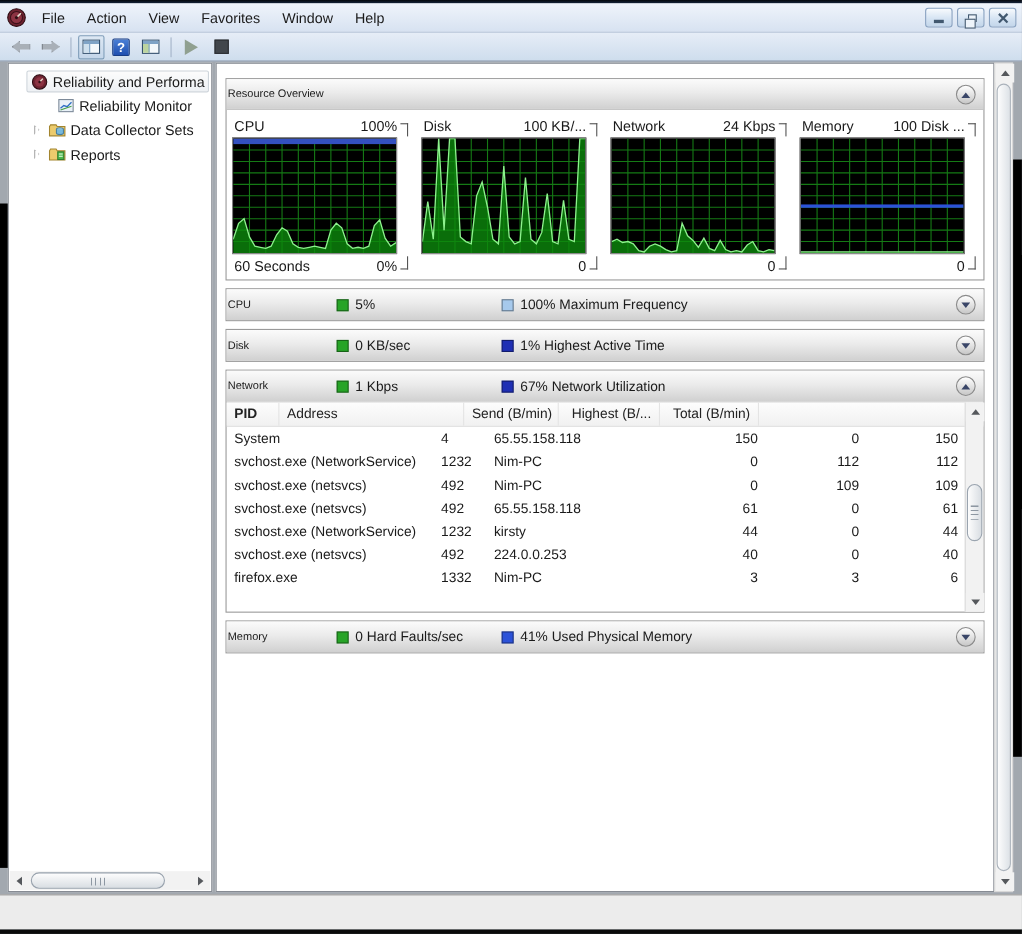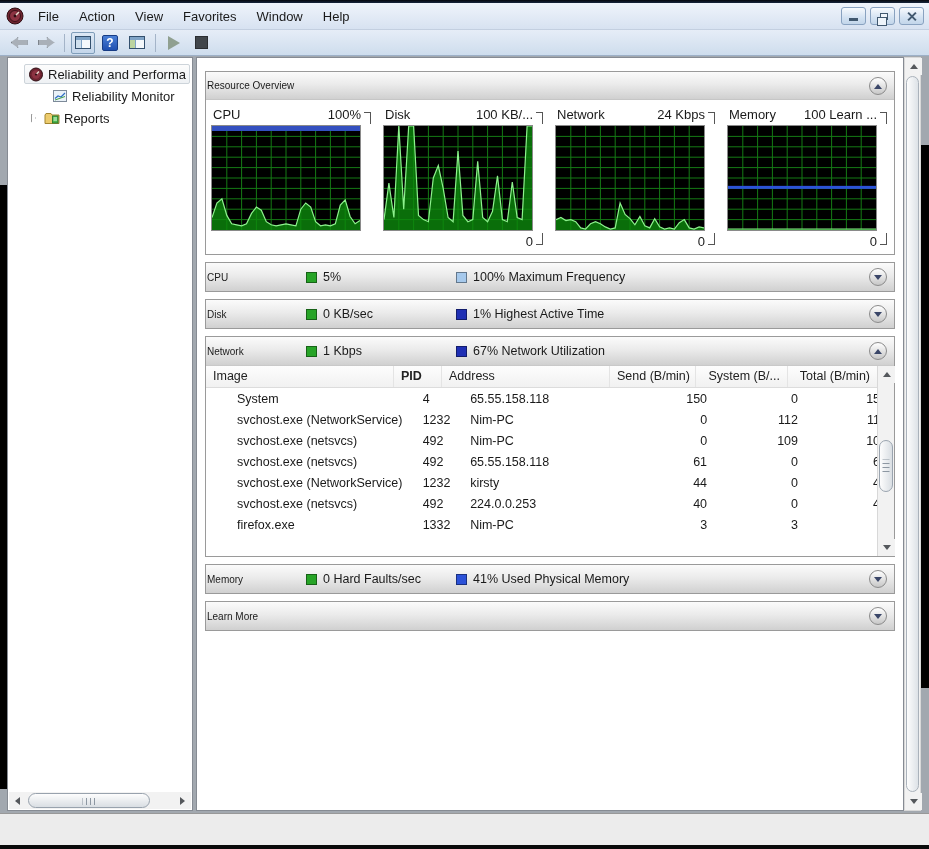--- a/index.html
+++ b/index.html
@@ -98,21 +98,21 @@
   .brk{width:7px;height:12px;margin-left:3px;flex:none;}
   .brk.top{border-top:1px solid #555;border-right:1px solid #555;margin-bottom:-6px;}
   .brk.bot{border-bottom:1px solid #555;border-right:1px solid #555;margin-top:-6px;}
   .graph-box{width:150px;height:106px;border:1px solid #8a8a8a;background:#000;}
 
   
   .tblwrap{position:relative;height:191px;border-top:1px solid #c9c9c9;}
   .tbl-header{display:flex;height:22px;background:linear-gradient(#fdfdfd,#f1f1f1);border-bottom:1px solid #dcdcdc;
               font-size:12.5px;color:#222;}
   .hcell{padding:3px 7px;border-right:1px solid #e4e4e4;overflow:hidden;white-space:nowrap;}
-  .tbl-row{display:flex;height:21px;align-items:center;font-size:12.5px;margin-left:24px;}
+  .tbl-row{display:flex;height:21px;align-items:center;font-size:12.5px;}
   .cell{padding:0 7px;overflow:hidden;white-space:nowrap;}
   .ral{text-align:right;}
   #tbl-vscroll{position:absolute;right:0;top:0;bottom:0;width:17px;background:#f2f2f2;border-left:1px solid #d8d8d8;}
   .vthumb{position:absolute;left:1px;right:1px;top:74px;height:52px;border:1px solid #9aa4af;border-radius:7px;
           background:linear-gradient(90deg,#fdfdfd,#d9dee3);}
   .vthumb:after{content:"";position:absolute;top:50%;left:50%;transform:translate(-50%,-50%);width:7px;height:13px;
           background:repeating-linear-gradient(#8d97a2 0 1px,transparent 1px 4px);}
 
   
   #statusbar{position:absolute;left:0;right:0;bottom:4px;height:32px;background:#ececec;border-top:1px solid #989898;}
@@ -197,20 +197,33 @@
           </div>
           <div class="trow" style="padding-left: 28px;">
             <span class="texp"></span>
             <span class="node">
               <svg class="ticon" viewBox="0 0 16 16">
                 <rect x="1.5" y="2.5" width="13" height="11" fill="#e9f1f8" stroke="#7d8a99"></rect>
                 <polyline points="3,10.5 6,8 9,9 13,5" fill="none" stroke="#2f6fc4" stroke-width="1.2"></polyline>
                 <polyline points="3,12 13,8.5" fill="none" stroke="#45a045" stroke-width="1"></polyline>
               </svg>
               <span>Reliability Monitor</span>
+            </span>
+          </div>
+          <div class="trow" style="padding-left: 20px;">
+            <span class="texp">
+              <span class="tri-col2"></span>
+            </span>
+            <span class="node">
+              <svg class="ticon" viewBox="0 0 16 16">
+                <path d="M1 5 L2 3.5 L7 3.5 L8 5 L15 5 L15 13.5 L1 13.5 Z" fill="#eccb6d" stroke="#a3852f"></path>
+                <ellipse cx="10.5" cy="7.5" rx="3.2" ry="1.4" fill="#9fd1ea" stroke="#4a7f9d"></ellipse>
+                <path d="M7.3 7.5 L7.3 11 A3.2 1.4 0 0 0 13.7 11 L13.7 7.5" fill="#77b9dd" stroke="#4a7f9d"></path>
+              </svg>
+              <span>Data Collector Sets</span>
             </span>
           </div>
           <div class="trow" style="padding-left: 20px;">
             <span class="texp">
               <span class="tri-col2"></span>
             </span>
             <span class="node">
               <svg class="ticon" viewBox="0 0 16 16">
                 <path d="M1 5 L2 3.5 L7 3.5 L8 5 L15 5 L15 13.5 L1 13.5 Z" fill="#eccb6d" stroke="#a3852f"></path>
                 <rect x="8.5" y="6" width="5.5" height="7" fill="#4cb84c" stroke="#2e7d2e"></rect>
@@ -265,20 +278,25 @@
                     <line x1="103.6" y1="0" x2="103.6" y2="104" stroke="#157a15" stroke-width="1"></line>
                     <line x1="0" y1="72.8" x2="148" y2="72.8" stroke="#157a15" stroke-width="1"></line>
                     <line x1="118.4" y1="0" x2="118.4" y2="104" stroke="#157a15" stroke-width="1"></line>
                     <line x1="0" y1="83.2" x2="148" y2="83.2" stroke="#157a15" stroke-width="1"></line>
                     <line x1="133.2" y1="0" x2="133.2" y2="104" stroke="#157a15" stroke-width="1"></line>
                     <line x1="0" y1="93.6" x2="148" y2="93.6" stroke="#157a15" stroke-width="1"></line>
                     <polygon points="0,104 0.0,91.5 4.9,77.0 9.9,72.8 14.8,89.4 19.7,97.8 24.7,98.8 29.6,99.8 34.5,97.8 39.5,87.4 44.4,81.1 49.3,84.2 54.3,95.7 59.2,98.8 64.1,99.8 69.1,98.8 74.0,97.8 78.9,98.8 83.9,99.8 88.8,83.2 93.7,77.0 98.7,81.1 103.6,95.7 108.5,99.8 113.5,98.8 118.4,99.8 123.3,97.8 128.3,79.0 133.2,73.8 138.1,90.5 143.1,97.8 148.0,94.6 148,104" fill="#0d8a0d" fill-opacity="0.8"></polygon>
                     <polyline points="0.0,91.5 4.9,77.0 9.9,72.8 14.8,89.4 19.7,97.8 24.7,98.8 29.6,99.8 34.5,97.8 39.5,87.4 44.4,81.1 49.3,84.2 54.3,95.7 59.2,98.8 64.1,99.8 69.1,98.8 74.0,97.8 78.9,98.8 83.9,99.8 88.8,83.2 93.7,77.0 98.7,81.1 103.6,95.7 108.5,99.8 113.5,98.8 118.4,99.8 123.3,97.8 128.3,79.0 133.2,73.8 138.1,90.5 143.1,97.8 148.0,94.6" fill="none" stroke="#8df28d" stroke-width="1.2"></polyline>
                     <rect x="0" y="0" width="148" height="5" fill="#3350c0"></rect>
                   </svg></div>
+                <div class="graph-bottom">
+                  <span class="gbl">60 Seconds</span>
+                  <span class="gbr">0%</span>
+                  <span class="brk bot"></span>
+                </div>
               </div>
               <div class="graph">
                 <div class="graph-labels">
                   <span class="gname">Disk</span>
                   <span class="gscale">100 KB/...</span>
                   <span class="brk top"></span>
                 </div>
                 <div class="graph-box"><svg width="148" height="104">
                     <rect width="148" height="104" fill="#000000"></rect>
                     <line x1="14.8" y1="0" x2="14.8" y2="104" stroke="#157a15" stroke-width="1"></line>
@@ -339,21 +357,21 @@
                   </svg></div>
                 <div class="graph-bottom">
                   <span class="gbl"></span>
                   <span class="gbr">0</span>
                   <span class="brk bot"></span>
                 </div>
               </div>
               <div class="graph">
                 <div class="graph-labels">
                   <span class="gname">Memory</span>
-                  <span class="gscale">100 Learn ...</span>
+                  <span class="gscale">100 Disk ...</span>
                   <span class="brk top"></span>
                 </div>
                 <div class="graph-box"><svg width="148" height="104">
                     <rect width="148" height="104" fill="#000000"></rect>
                     <line x1="14.8" y1="0" x2="14.8" y2="104" stroke="#157a15" stroke-width="1"></line>
                     <line x1="0" y1="10.4" x2="148" y2="10.4" stroke="#157a15" stroke-width="1"></line>
                     <line x1="29.6" y1="0" x2="29.6" y2="104" stroke="#157a15" stroke-width="1"></line>
                     <line x1="0" y1="20.8" x2="148" y2="20.8" stroke="#157a15" stroke-width="1"></line>
                     <line x1="44.4" y1="0" x2="44.4" y2="104" stroke="#157a15" stroke-width="1"></line>
                     <line x1="0" y1="31.2" x2="148" y2="31.2" stroke="#157a15" stroke-width="1"></line>
@@ -423,25 +441,24 @@
               <span class="legend">
                 <span class="sq" style="background: rgb(31, 47, 180);"></span>
                 <span>67% Network Utilization</span>
               </span>
               <div class="chev">
                 <span class="tri u"></span>
               </div>
             </div>
             <div class="tblwrap">
               <div class="tbl-header">
-                <span class="hcell" style="width: 188px;">Image</span>
                 <span class="hcell" style="width: 48px; font-weight: bold;">PID</span>
                 <span class="hcell" style="width: 168px;">Address</span>
                 <span class="hcell ral" style="width: 86px;">Send (B/min)</span>
-                <span class="hcell ral" style="width: 92px;">System (B/...</span>
+                <span class="hcell ral" style="width: 92px;">Highest (B/...</span>
                 <span class="hcell ral" style="width: 90px;">Total (B/min)</span>
               </div>
               <div class="tbl-row">
                 <span class="cell" style="width: 188px;">System</span>
                 <span class="cell" style="width: 48px;">4</span>
                 <span class="cell" style="width: 168px;">65.55.158.118</span>
                 <span class="cell ral" style="width: 86px;">150</span>
                 <span class="cell ral" style="width: 92px;">0</span>
                 <span class="cell ral" style="width: 90px;">150</span>
               </div>
@@ -513,28 +530,20 @@
               </span>
               <span class="legend">
                 <span class="sq" style="background: rgb(44, 82, 216);"></span>
                 <span>41% Used Physical Memory</span>
               </span>
               <div class="chev">
                 <span class="tri d"></span>
               </div>
             </div>
           </div>
-          <div class="section">
-            <div class="sec-header">
-              <span class="sec-title">Learn More</span>
-              <div class="chev">
-                <span class="tri d"></span>
-              </div>
-            </div>
-          </div>
         </div>
     </div>
 
     <div id="content-vscroll">
       <div class="sb-btn up">
           <span class="tri u"></span>
         </div>
       <div class="vthumb-full"></div>
       <div class="sb-btn down">
           <span class="tri d"></span>

